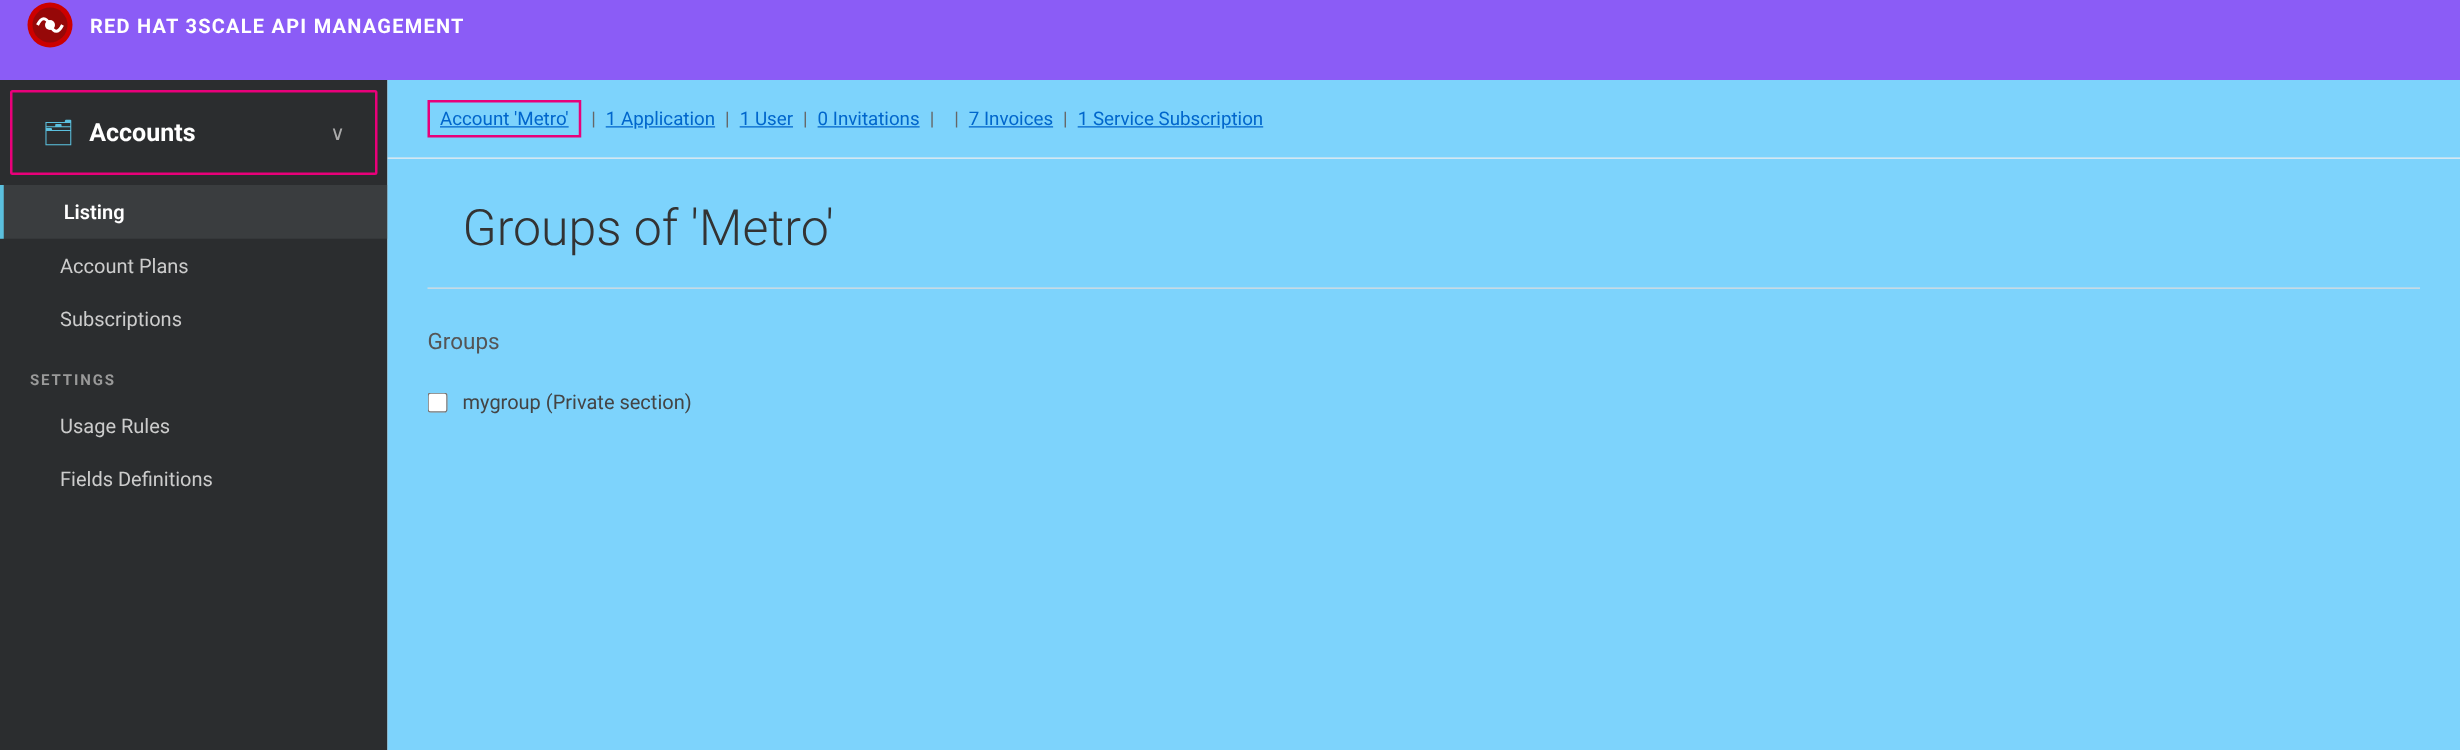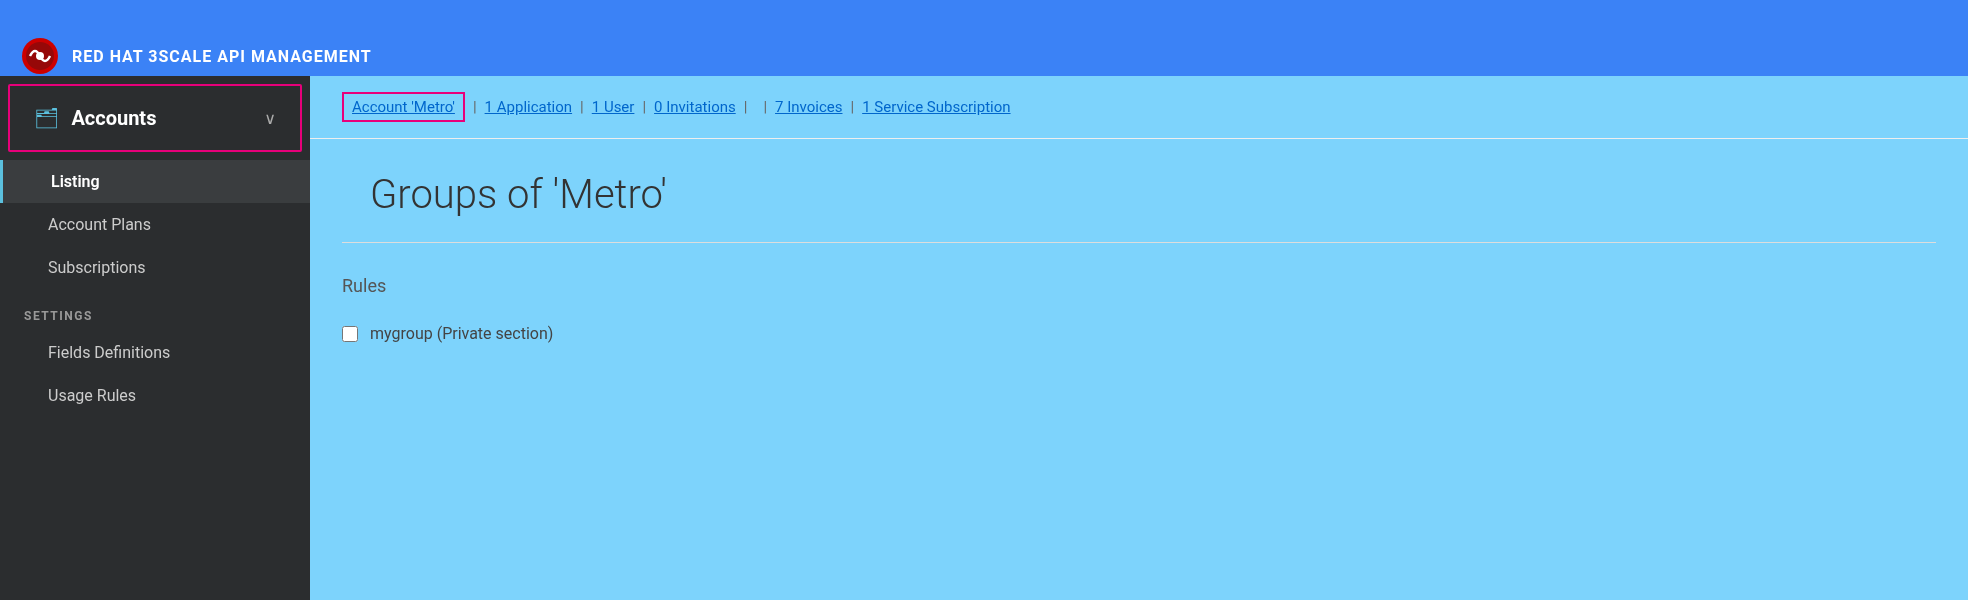--- a/index.html
+++ b/index.html
@@ -1,23 +1,23 @@
 <!DOCTYPE html>
 <html><head>
   <meta charset="utf-8">
   <style>
     * { margin: 0; padding: 0; box-sizing: border-box; }
     body { font-family: -apple-system, BlinkMacSystemFont, 'Segoe UI', Roboto, sans-serif; display: flex; flex-direction: column; height: 600px; width: 1968px; overflow: hidden; }
 
     
     .top-nav {
-      background: #3b82f6;
-      height: 76px;
-      display: flex;
-      align-items: flex-end;
+      background: #8b5cf6;
+      height: 64px;
+      display: flex;
+      align-items: flex-start;
       padding: 0 20px;
       gap: 20px;
       flex-shrink: 0;
     }
     .top-nav-logo {
       display: flex;
       align-items: center;
       gap: 12px;
     }
     .logo-icon {
@@ -253,24 +253,24 @@
       <a class="sidebar-sub-item">
         <span>Account Plans</span>
       </a>
       <a class="sidebar-sub-item">
         <span>Subscriptions</span>
       </a>
 
       <div class="sidebar-settings-label">Settings</div>
 
       <a class="sidebar-sub-item">
+        <span>Usage Rules</span>
+      </a>
+      <a class="sidebar-sub-item">
         <span>Fields Definitions</span>
-      </a>
-      <a class="sidebar-sub-item">
-        <span>Usage Rules</span>
       </a>
     </div>
   </aside>
 
   <main class="content-area">
 
     <div class="breadcrumb-nav">
       <a class="breadcrumb-link">Account 'Metro'</a>
       <span class="breadcrumb-separator">|</span>
       <a class="breadcrumb-item">1 Application</a>
@@ -282,21 +282,21 @@
       <span class="breadcrumb-separator">|</span>
       <a class="breadcrumb-item">7 Invoices</a>
       <span class="breadcrumb-separator">|</span>
       <a class="breadcrumb-item">1 Service Subscription</a>
     </div>
 
     <div class="page-content">
       <h1 class="page-title">Groups of 'Metro'</h1>
       <hr class="divider">
 
-      <div class="groups-section-title">Rules</div>
+      <div class="groups-section-title">Groups</div>
 
       <div class="group-item">
         <input type="checkbox" class="group-checkbox" style="">
         <label class="group-label">mygroup (Private section)</label>
       </div>
     </div>
   </main>
 
 </div>
 

